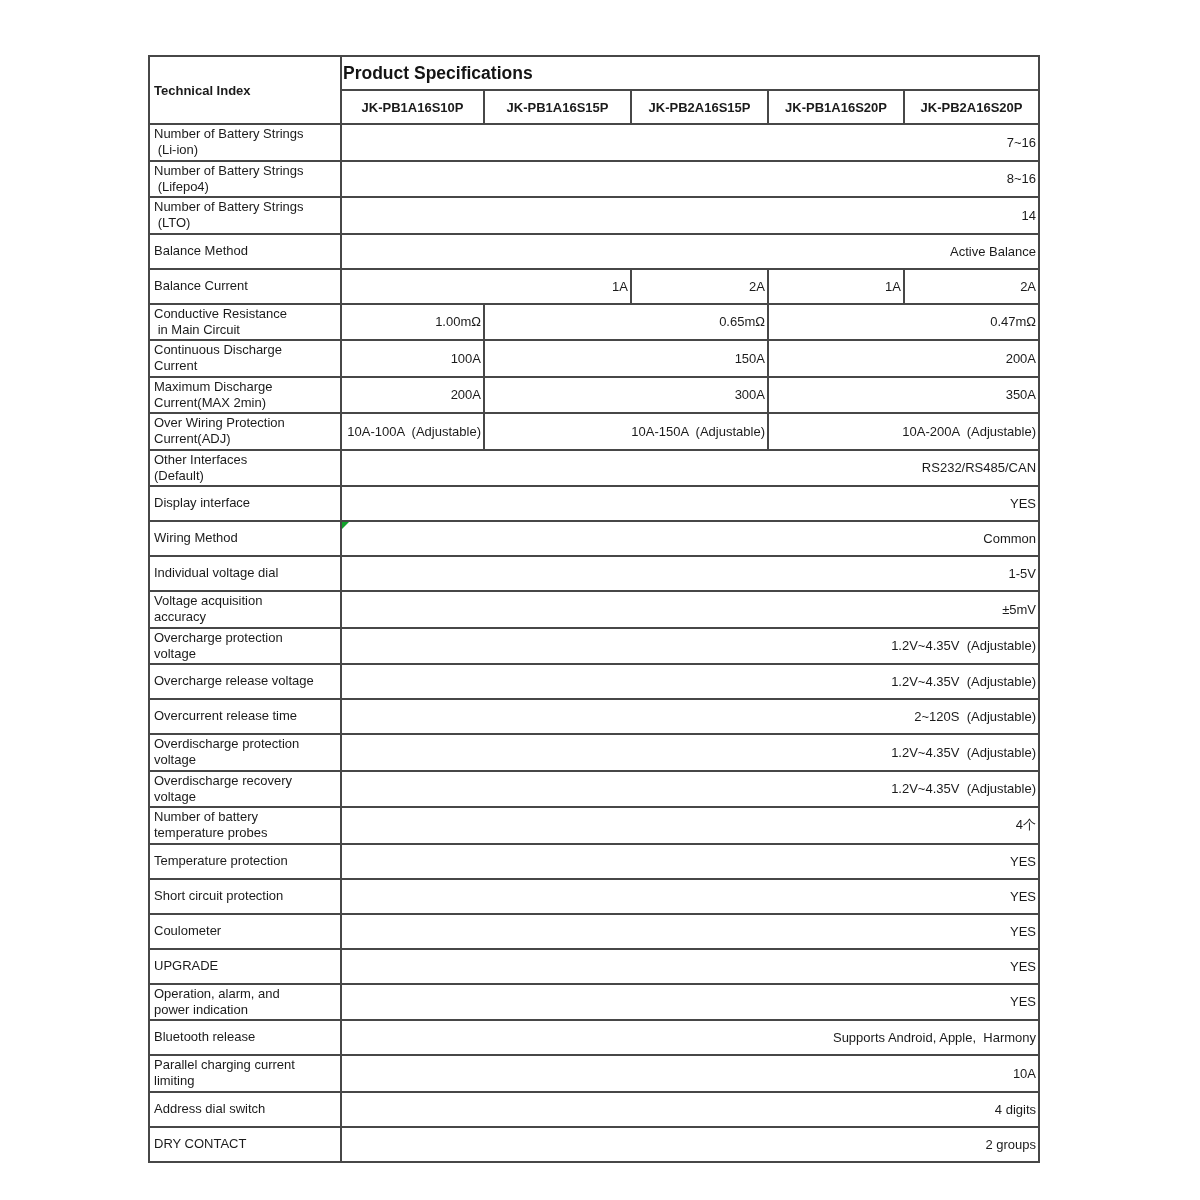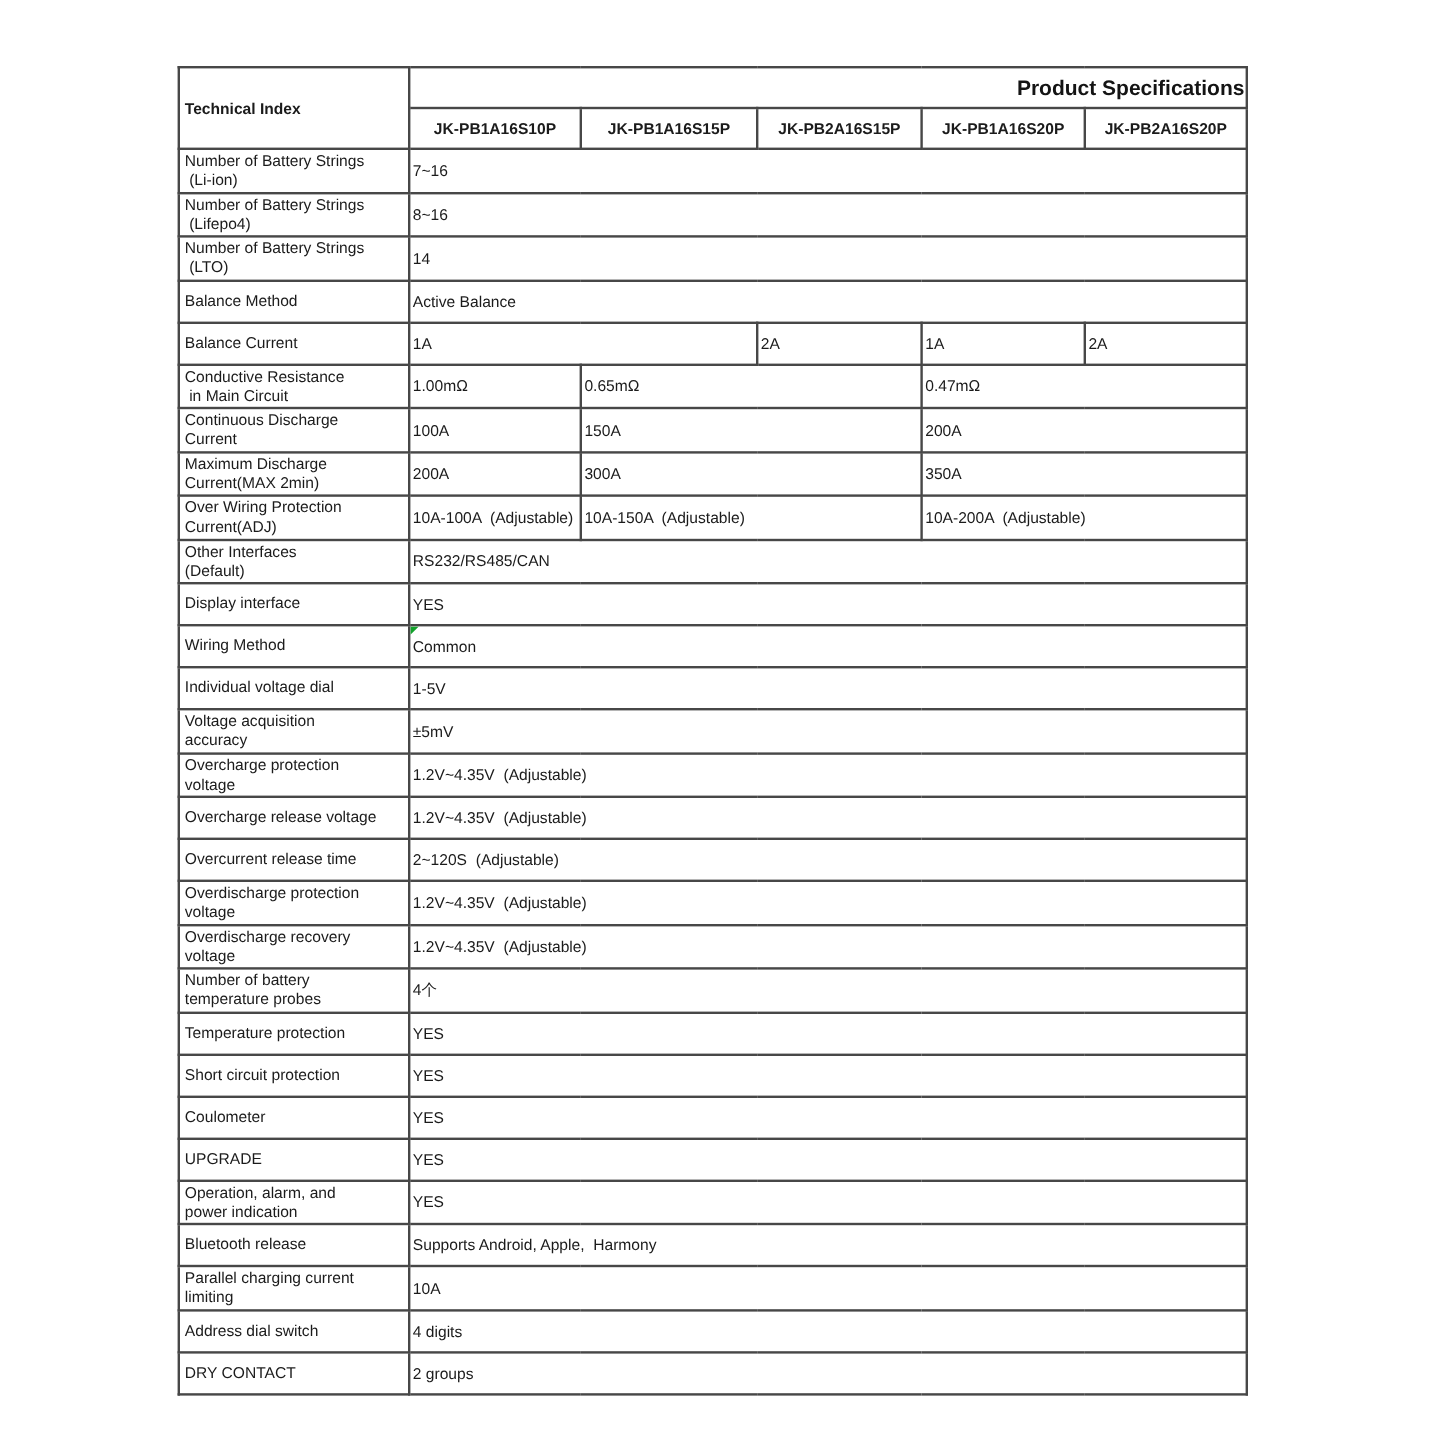--- a/index.html
+++ b/index.html
@@ -26,21 +26,21 @@
   }
   table.spec th, table.spec td {
     border: 2px solid #474747;
     vertical-align: middle;
     overflow: hidden;
   }
   th.title-cell {
     border-top: none;
     font-size: 17.5px;
     font-weight: bold;
-    text-align: right;
+    text-align: left;
     height: 30px;
     color: #141414;
   }
   th.tech-index {
     font-size: 13px;
     font-weight: bold;
     text-align: left;
     padding: 0 4px;
     white-space: pre-wrap;
     border-radius: 27px;
@@ -56,21 +56,21 @@
   td.label {
     font-size: 13px;
     font-weight: normal;
     text-align: left;
     padding: 1px 4px;
     white-space: pre-wrap;
     line-height: 1.25;
   }
   td.value {
     font-size: 13px;
-    text-align: left;
+    text-align: right;
     padding: 0 2px;
     white-space: pre-wrap;
     position: relative;
   }
   td.value.bold { font-weight: normal; }
   tbody tr { height: 35px; }
   .corner-flag {
     position: absolute;
     left: 0;
     top: 0;

